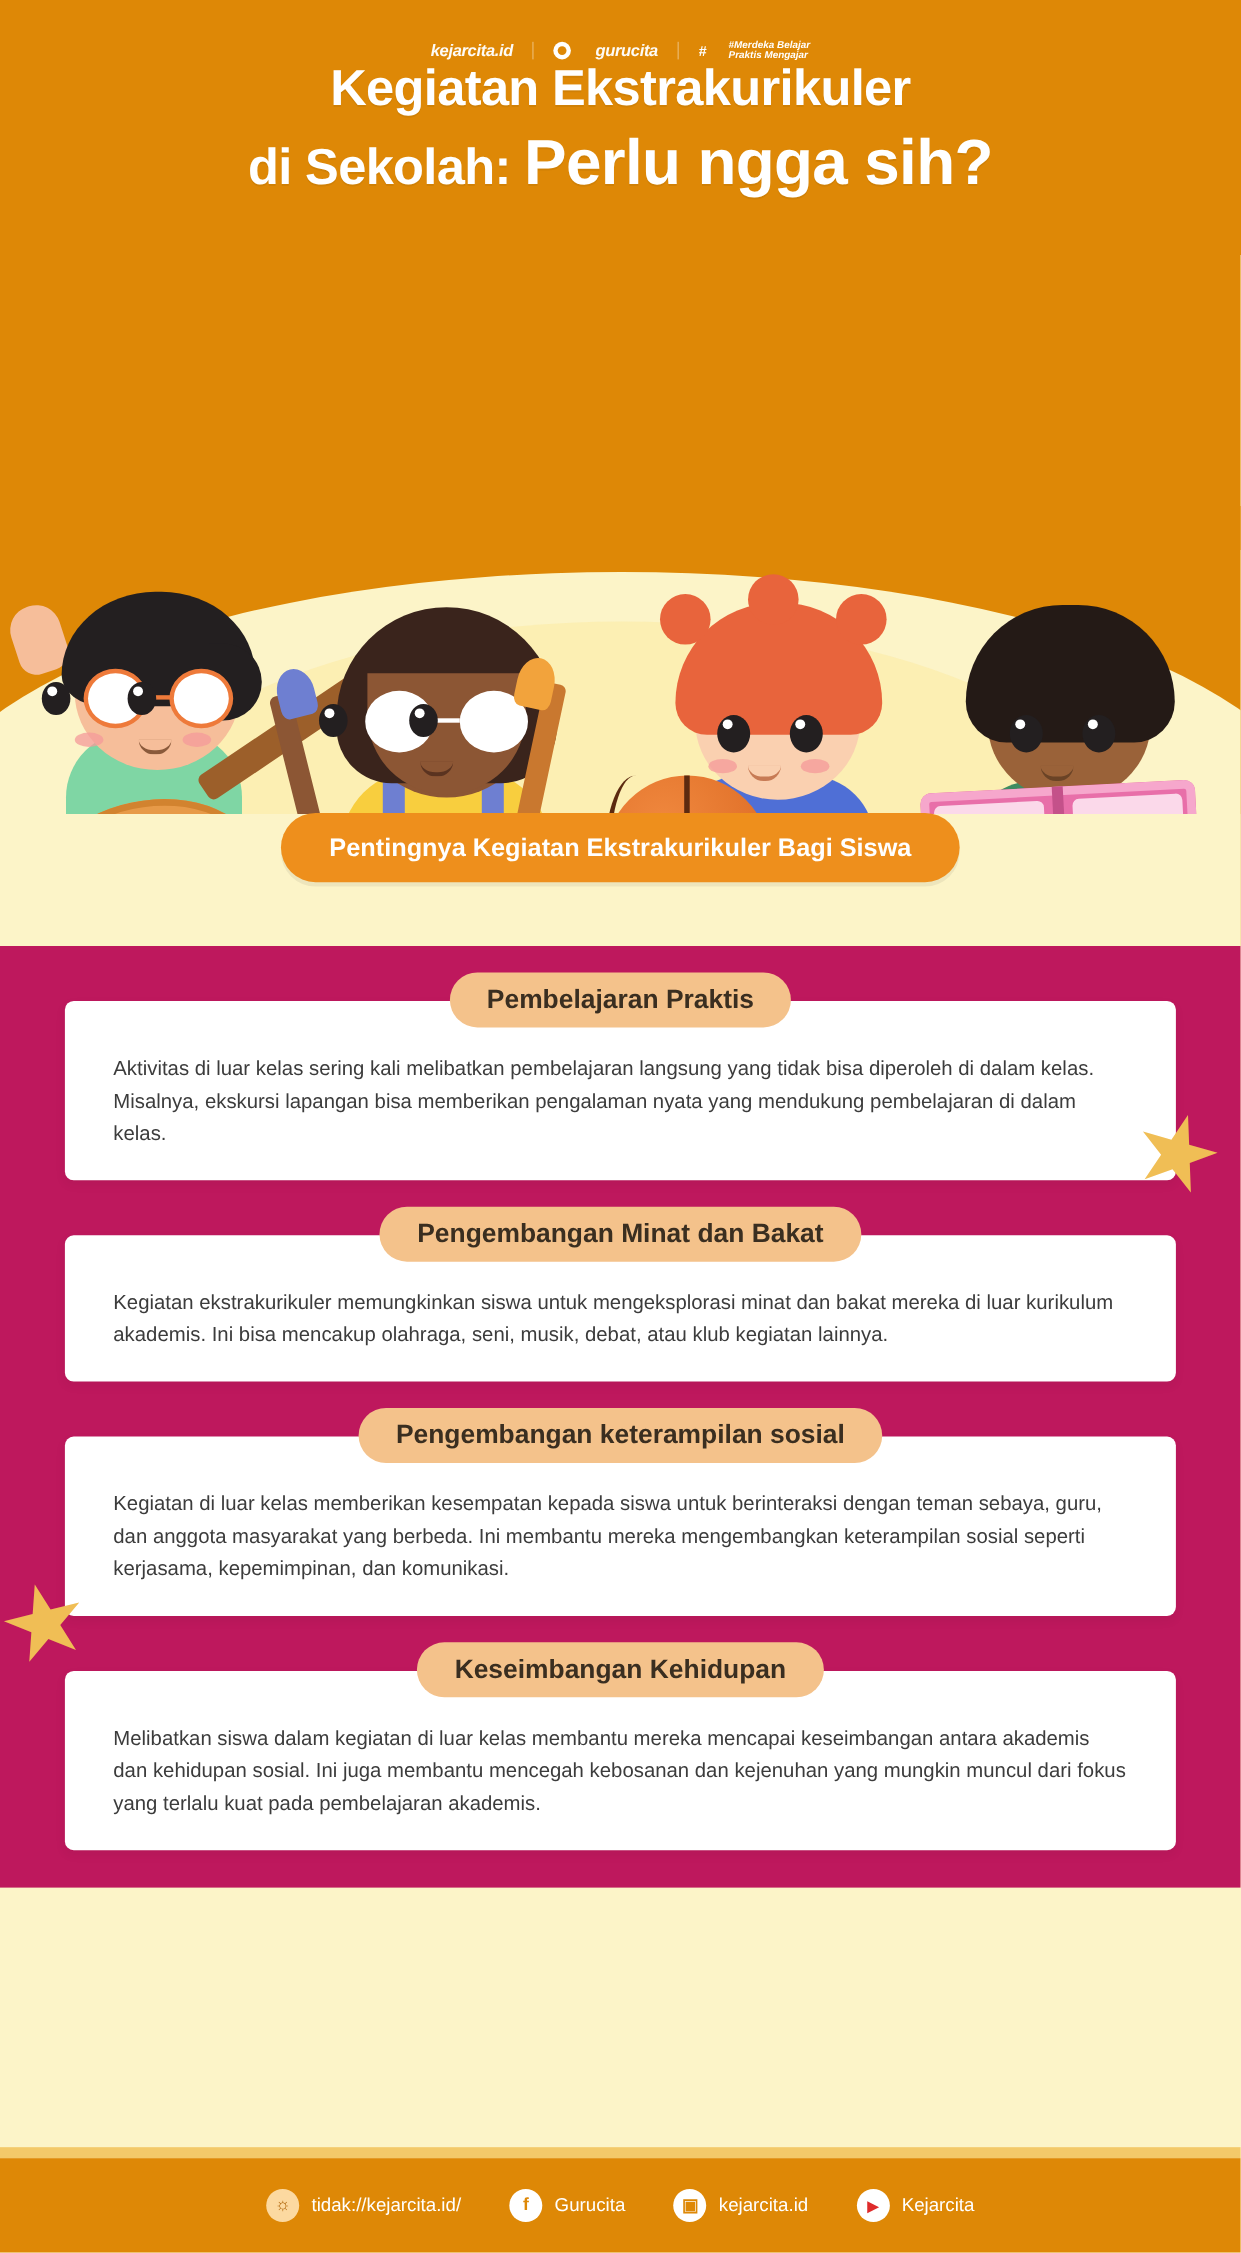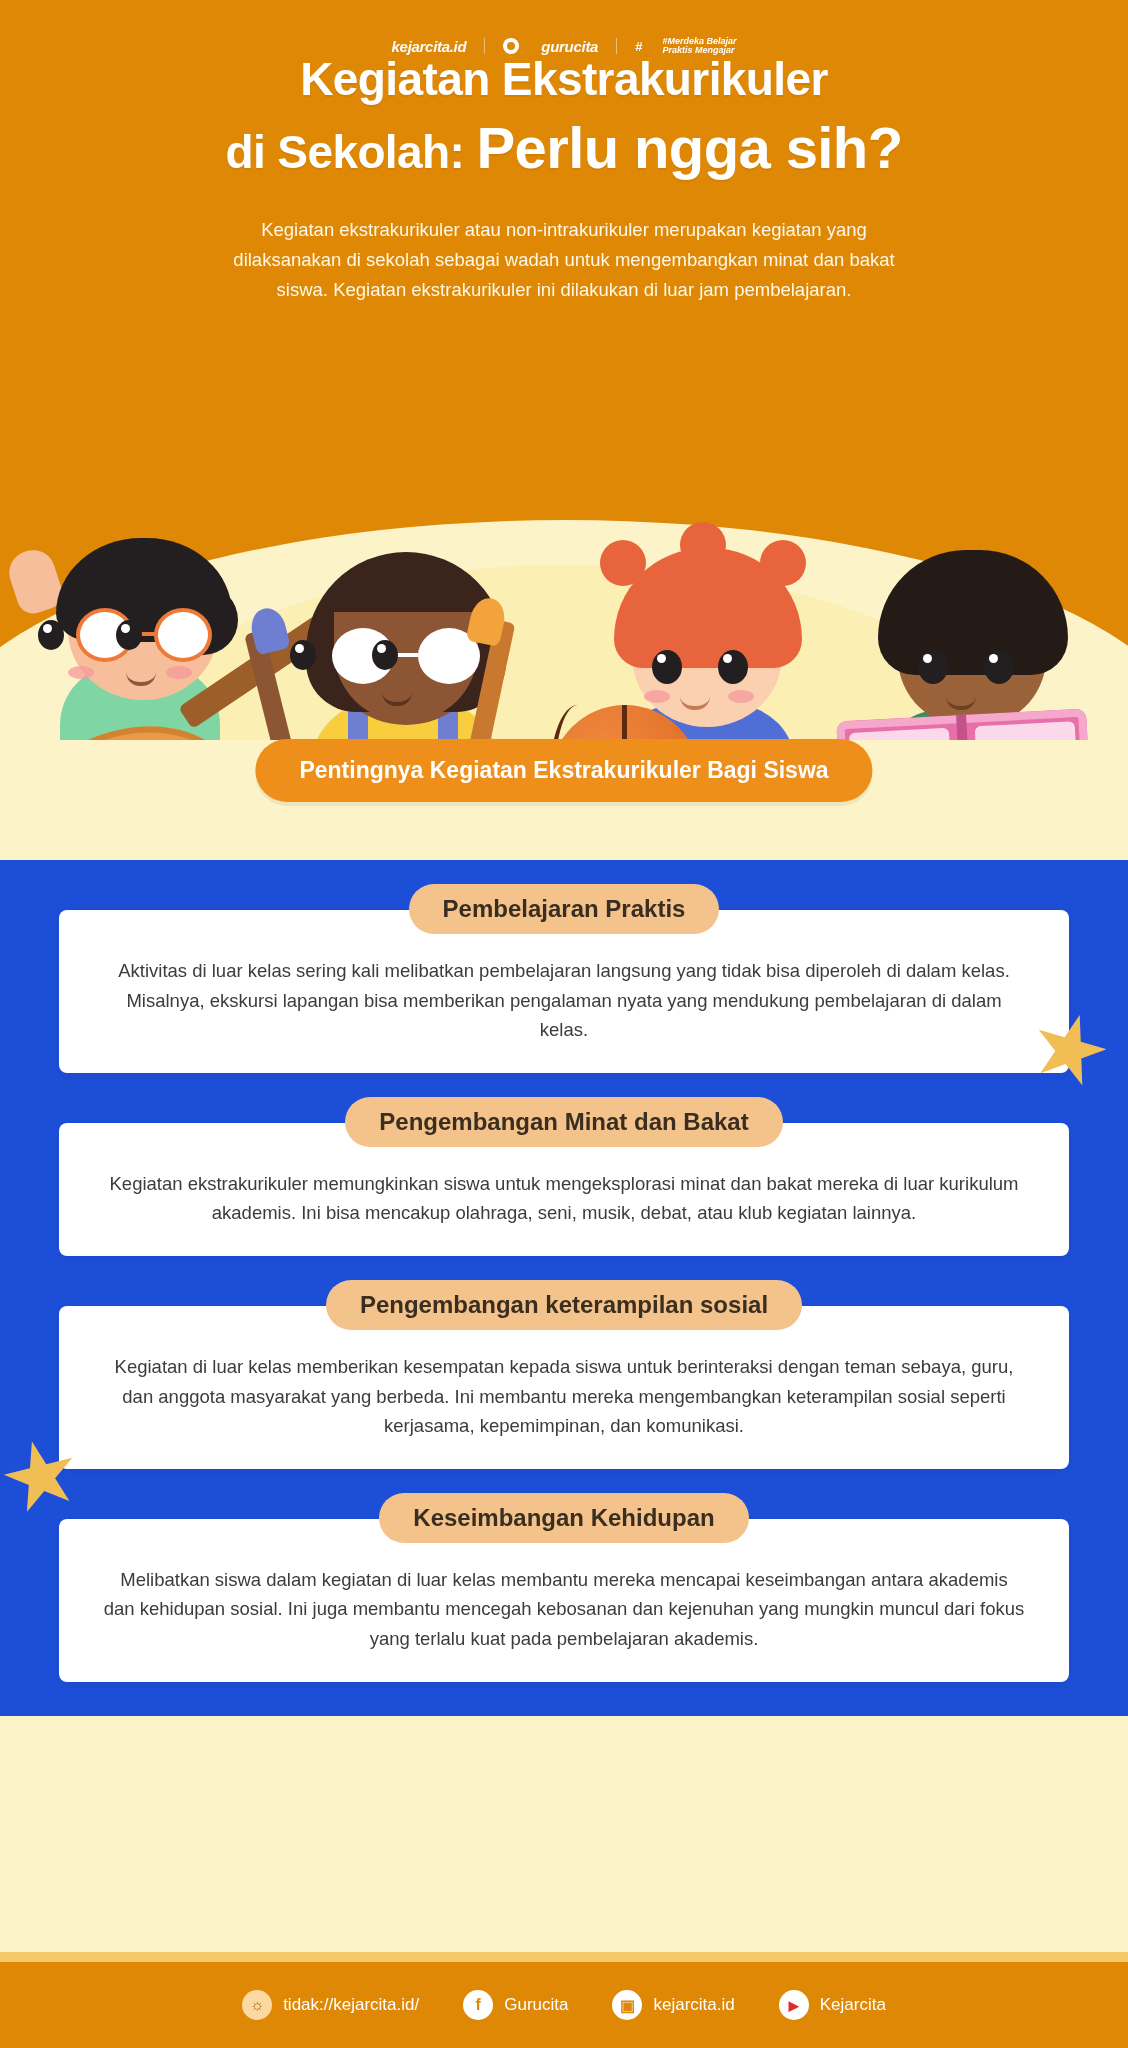--- a/index.html
+++ b/index.html
@@ -280,21 +280,21 @@
     white-space: nowrap;
     box-shadow: 0 4px 0 rgba(0,0,0,0.06);
     z-index: 40;
   }
 
   
   .content {
     position: relative;
     width: 1128px;
     padding: 24px 0 10px;
-    background: #1d4ed8;
+    background: #be185d;
   }
   .section { position: relative; margin: 0 auto 24px; width: 1010px; }
   .pill {
     position: relative;
     z-index: 5;
     margin: 0 auto;
     display: table;
     background: #F4C28B;
     color: #3A2E20;
     font-size: 24px;
@@ -304,21 +304,21 @@
     text-align: center;
   }
   .card {
     margin-top: -24px;
     padding: 46px 44px 28px;
     background: #FFFFFF;
     border-radius: 8px;
     box-shadow: 0 4px 10px rgba(0,0,0,0.05);
   }
   .card p {
-    text-align: center;
+    text-align: left;
     color: #3C3C3C;
     font-size: 18.5px;
     line-height: 1.6;
   }
   .star-shape {
     position: absolute;
     font-size: 92px;
     color: #F0BE55;
     line-height: 1;
     user-select: none;
@@ -372,21 +372,20 @@
     </div>
 
     <h1 class="title">
       <span>Kegiatan Ekstrakurikuler</span>
       <span class="l2">
         <span class="reg">di Sekolah:</span>
         <span class="accent">Perlu ngga sih?</span>
       </span>
     </h1>
 
-    <p class="subtitle">Kegiatan ekstrakurikuler atau non-intrakurikuler merupakan kegiatan yang dilaksanakan di sekolah sebagai wadah untuk mengembangkan minat dan bakat siswa. Kegiatan ekstrakurikuler ini dilakukan di luar jam pembelajaran.</p>
   </div>
 
   <div class="illus">
     <div class="cream-blob"></div>
     <div class="cream-inner"></div>
 
     <div class="kid k1">
       <div class="hand"></div>
       <div class="body"></div>
       <div class="head"></div>

